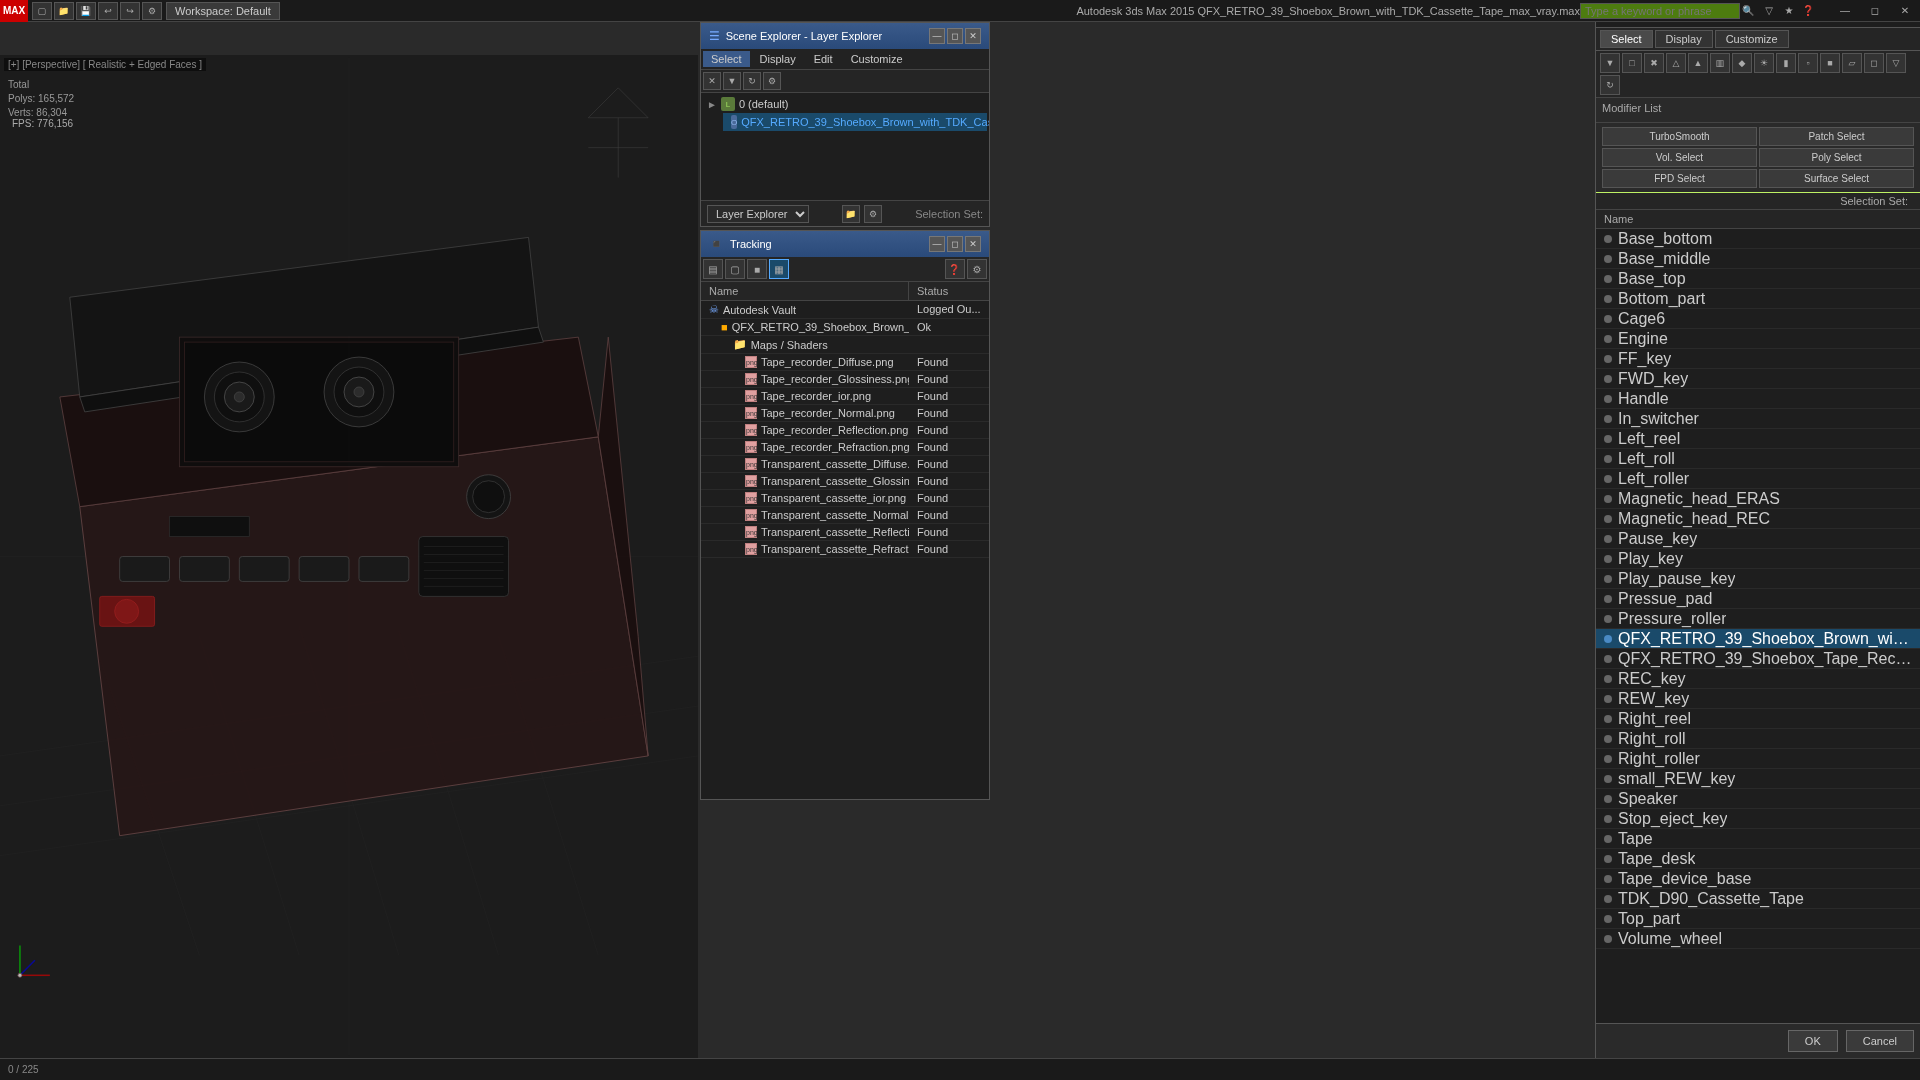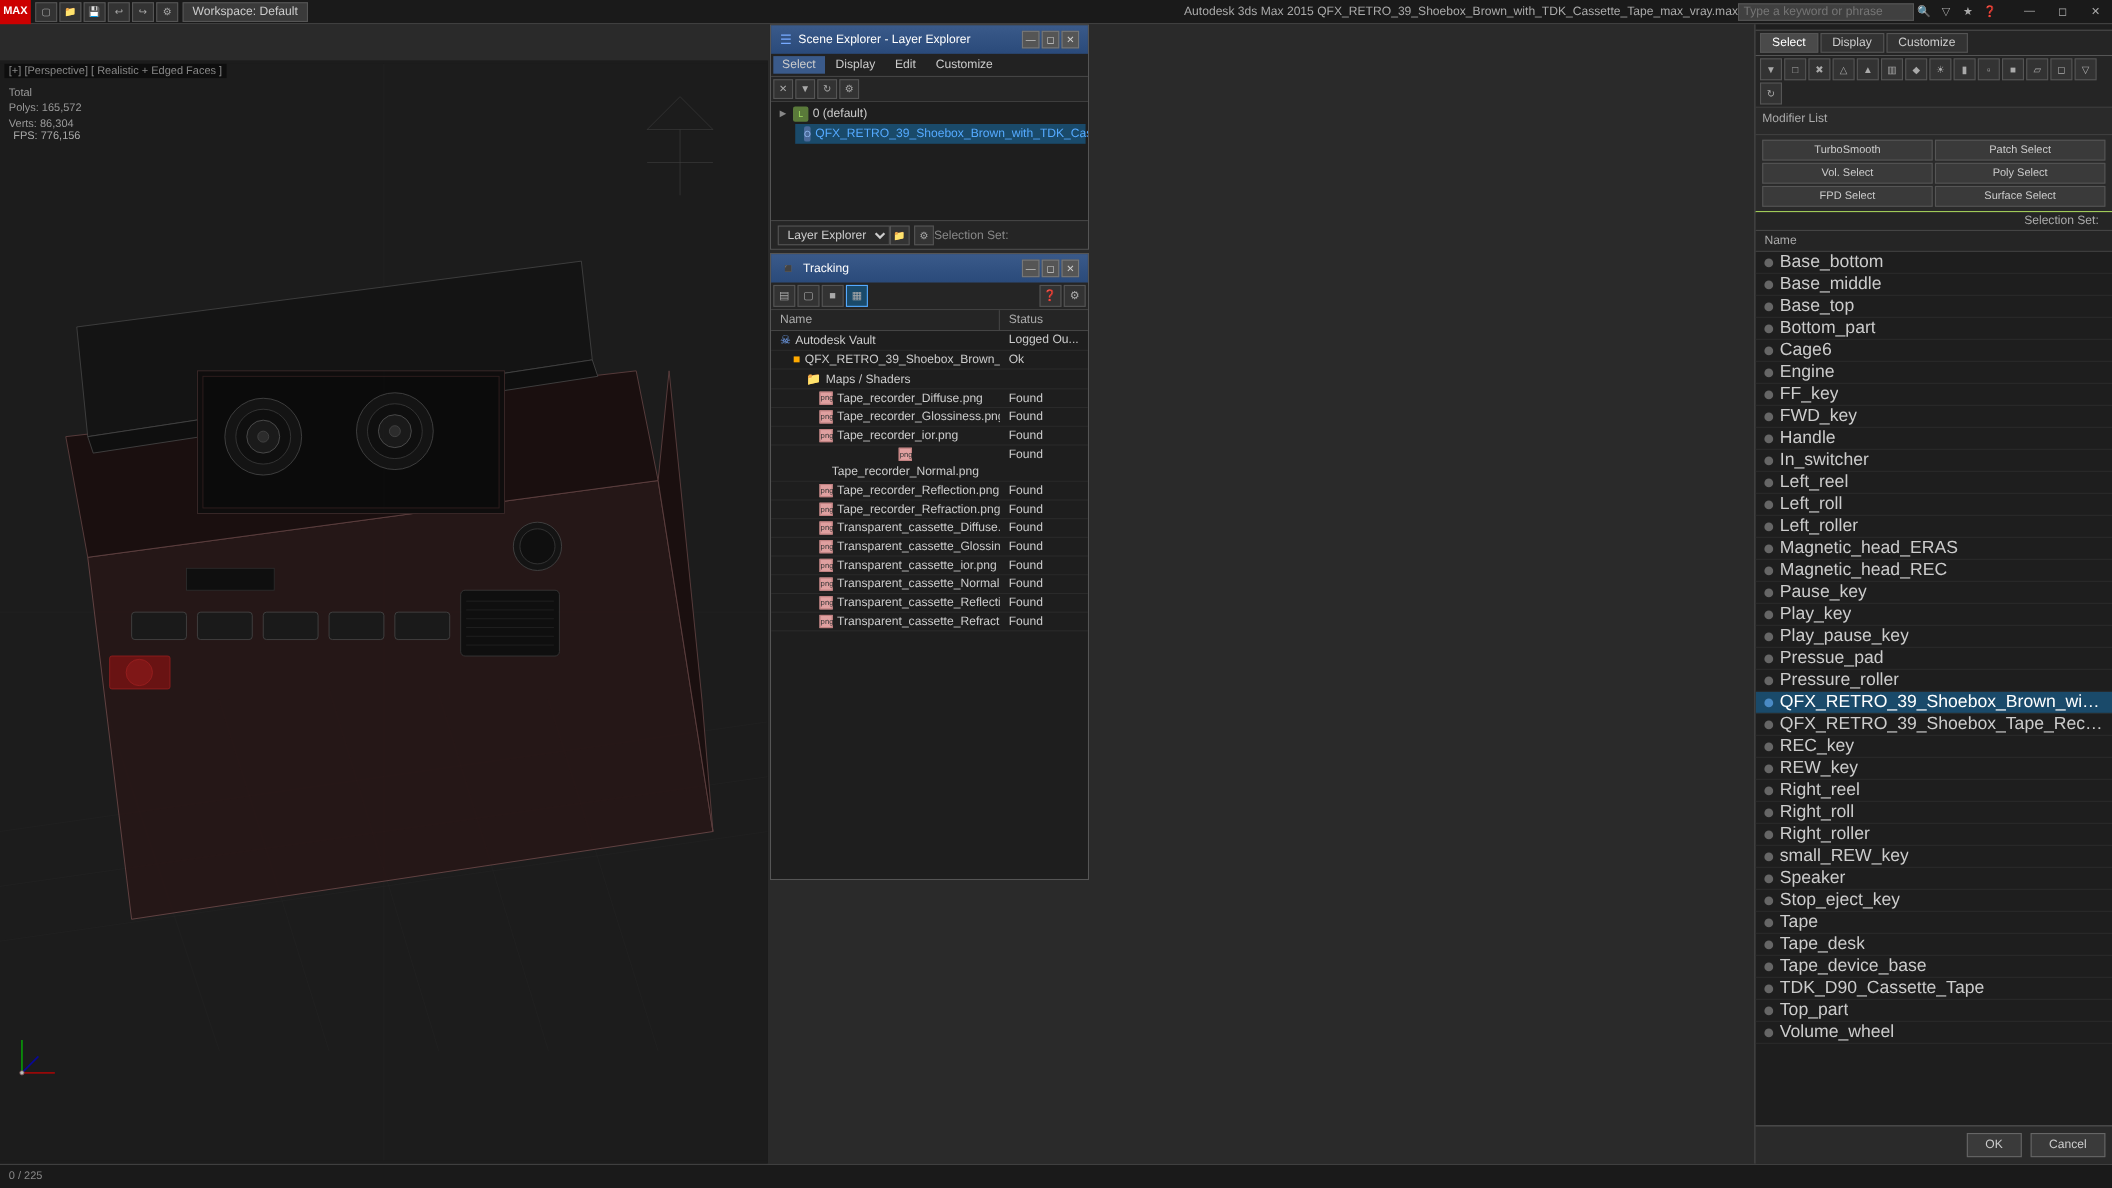--- a/index.html
+++ b/index.html
@@ -10,21 +10,21 @@
       position: absolute; top: 0; left: 0; right: 0; height: 22px;
       background: #1a1a1a; display: flex; align-items: center;
       border-bottom: 1px solid #444; z-index: 100;
     }
     #topbar .logo { width: 28px; height: 22px; background: #c00; display: flex; align-items: center; justify-content: center; color: white; font-weight: bold; font-size: 10px; flex-shrink: 0; }
     #topbar .toolbar-icons { display: flex; align-items: center; margin-left: 4px; gap: 2px; }
     #topbar .toolbar-icon { width: 20px; height: 18px; background: #333; border: 1px solid #555; display: flex; align-items: center; justify-content: center; cursor: pointer; font-size: 9px; color: #aaa; }
     #topbar .workspace-btn { background: #3a3a3a; border: 1px solid #555; padding: 2px 8px; color: #ccc; margin-left: 4px; font-size: 11px; cursor: pointer; }
     #topbar .title { flex: 1; text-align: right; color: #aaa; font-size: 11px; }
     #topbar .right-search { display: flex; align-items: center; margin-right: 8px; }
-    #topbar .right-search input { background: #404040; border: 1px solid #555; color: #ccc; padding: 1px 4px; font-size: 11px; width: 160px; }
+    #topbar .right-search input { background: #4d7c0f; border: 1px solid #555; color: #ccc; padding: 1px 4px; font-size: 11px; width: 160px; }
     #topbar .right-icons { display: flex; gap: 2px; margin-right: 4px; }
     #topbar .right-icon { width: 18px; height: 18px; display: flex; align-items: center; justify-content: center; color: #aaa; font-size: 10px; cursor: pointer; }
     .win-controls { display: flex; align-items: center; }
     .win-ctrl { width: 30px; height: 22px; display: flex; align-items: center; justify-content: center; cursor: pointer; color: #aaa; font-size: 10px; }
 
     
     #viewport {
       position: absolute; top: 55px; left: 0; width: 700px; bottom: 25px;
       background: #1a1a1a; overflow: hidden;
     }
@@ -120,21 +120,21 @@
 
     #scene-explorer-tree { background: #1e1e1e; overflow: auto; flex: 1; padding: 2px; }
     .tree-item { display: flex; align-items: center; padding: 2px 4px; cursor: pointer; }
     .tree-item .arrow { color: #888; margin-right: 4px; font-size: 10px; }
     .tree-item .icon { width: 14px; height: 14px; margin-right: 4px; background: #555; border-radius: 2px; display: flex; align-items: center; justify-content: center; font-size: 8px; color: #aaa; }
     .tree-item .label { font-size: 11px; color: #ccc; }
     .tree-sub { padding-left: 20px; }
     .tree-item.selected { background: #1a4a6a; }
     .tree-item.selected .label { color: #5af; }
 
-    .explorer-footer { display: flex; align-items: center; background: #252525; border-top: 1px solid #444; padding: 2px 6px; font-size: 11px; color: #888; }
+    .explorer-footer { display: flex; align-items: center; background: #252525; border-top: 1px solid #444; padding: 2px 6px; font-size: 11px; color: #888; justify-content: space-between; }
     .explorer-footer select { background: #2a2a2a; border: 1px solid #555; color: #ccc; font-size: 11px; padding: 1px 4px; }
 
     
     #asset-tracking {
       position: absolute; top: 230px; left: 700px; width: 290px; height: 570px;
       background: #2d2d2d; border: 1px solid #555; z-index: 60;
       display: flex; flex-direction: column;
     }
     #asset-tracking-header {
       background: linear-gradient(to bottom, #3a5a8a, #2a4a7a);
@@ -435,21 +435,21 @@
         <div class="at-cell-status">Found</div>
       </div>
       <div class="at-row">
         <div class="at-cell-name" style="padding-left:44px;">
           <span class="at-icon-png">png</span>
           <span>Tape_recorder_ior.png</span>
         </div>
         <div class="at-cell-status">Found</div>
       </div>
       <div class="at-row">
-        <div class="at-cell-name" style="padding-left:44px;flex-direction:column;">
+        <div class="at-cell-name" style="padding-left:44px;">
           <span class="at-icon-png">png</span>
           <span>Tape_recorder_Normal.png</span>
         </div>
         <div class="at-cell-status">Found</div>
       </div>
       <div class="at-row">
         <div class="at-cell-name" style="padding-left:44px;">
           <span class="at-icon-png">png</span>
           <span>Tape_recorder_Reflection.png</span>
         </div>

